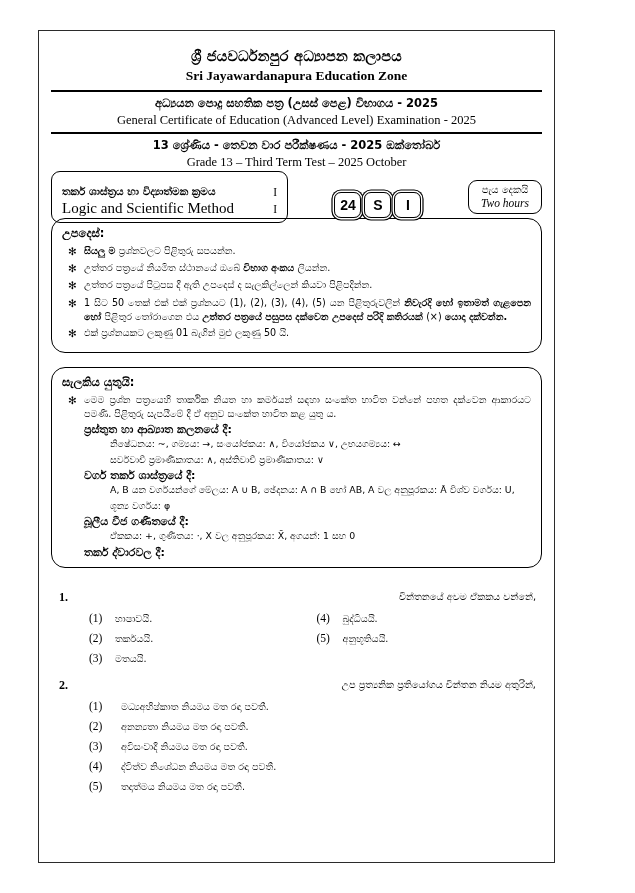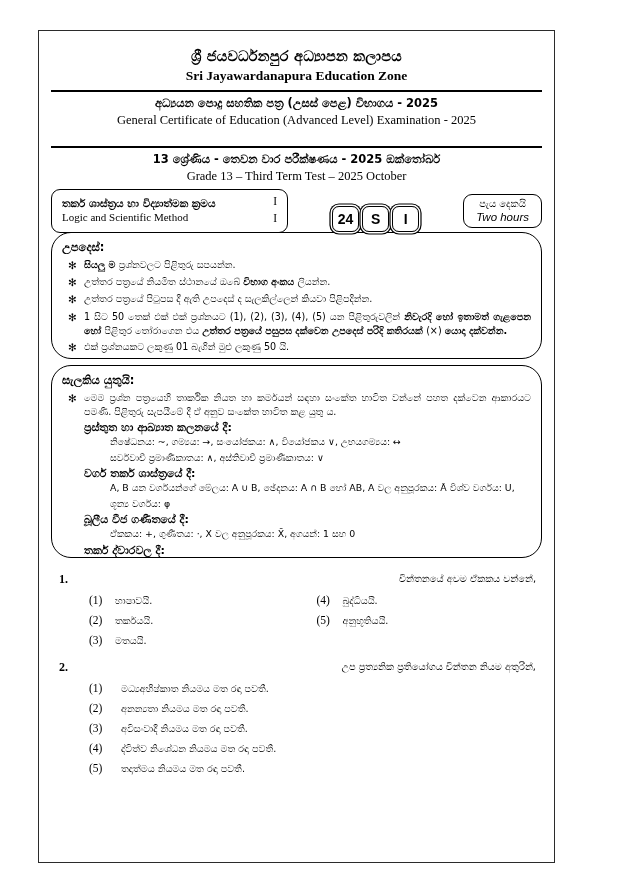--- a/index.html
+++ b/index.html
@@ -55,21 +55,21 @@
     font-family: "DejaVu Sans", sans-serif;
     font-weight: bold;
     font-size: 11.5px;
     line-height: 1.4;
   }
   .exam-en {
     text-align: center;
     font-family: "Liberation Serif", serif;
     font-size: 12.5px;
     line-height: 1.35;
-    padding-bottom: 18px;
+    padding-bottom: 4px;
   }
   .grade-si {
     text-align: center;
     font-family: "DejaVu Sans", sans-serif;
     font-weight: bold;
     font-size: 11.5px;
     line-height: 1.45;
   }
   .grade-en {
     text-align: center;
@@ -83,35 +83,35 @@
   .subject-row {
     display: flex;
     align-items: center;
     justify-content: space-between;
     margin: 6px 0 4px 0;
     height: 34px;
   }
   .subject-box {
     border: 1.1px solid #000;
     border-radius: 9px;
-    padding: 3px 10px 4px 10px;
+    padding: 12px 10px 4px 10px;
     min-width: 215px;
     display: flex;
     justify-content: space-between;
     align-items: center;
   }
   .subject-names { line-height: 1.35; }
   .subj-si {
     font-family: "DejaVu Sans", sans-serif;
     font-weight: bold;
     font-size: 10.5px;
   }
   .subj-en {
     font-family: "Liberation Serif", serif;
-    font-size: 11px;
+    font-size: 15px;
   }
   .subject-nums {
     font-family: "Liberation Serif", serif;
     font-size: 11.5px;
     line-height: 1.5;
     text-align: center;
     padding-left: 14px;
   }
   .code-group {
     display: flex;
@@ -137,31 +137,31 @@
     border-radius: 9px;
     padding: 2px 12px 3px 12px;
     text-align: center;
     line-height: 1.3;
   }
   .time-si {
     font-family: "DejaVu Sans", sans-serif;
     font-size: 10px;
   }
   .time-en {
-    font-family: Liberation Sans, sans-serif;
+    font-family: Liberation Serif, serif;
     font-style: italic;
     font-size: 11.5px;
   }
 
   
   .box {
     border: 1.1px solid #000;
-    border-radius: 20px;
-    padding: 7px 10px 0 10px;
-    margin-bottom: 6px;
+    border-radius: 14px;
+    padding: 7px 10px 8px 10px;
+    margin-bottom: 14px;
   }
   .box-title {
     font-family: "DejaVu Sans", sans-serif;
     font-weight: bold;
     font-size: 11.5px;
     margin-bottom: 4px;
   }
   .bullets { }
   .bullet {
     display: flex;

